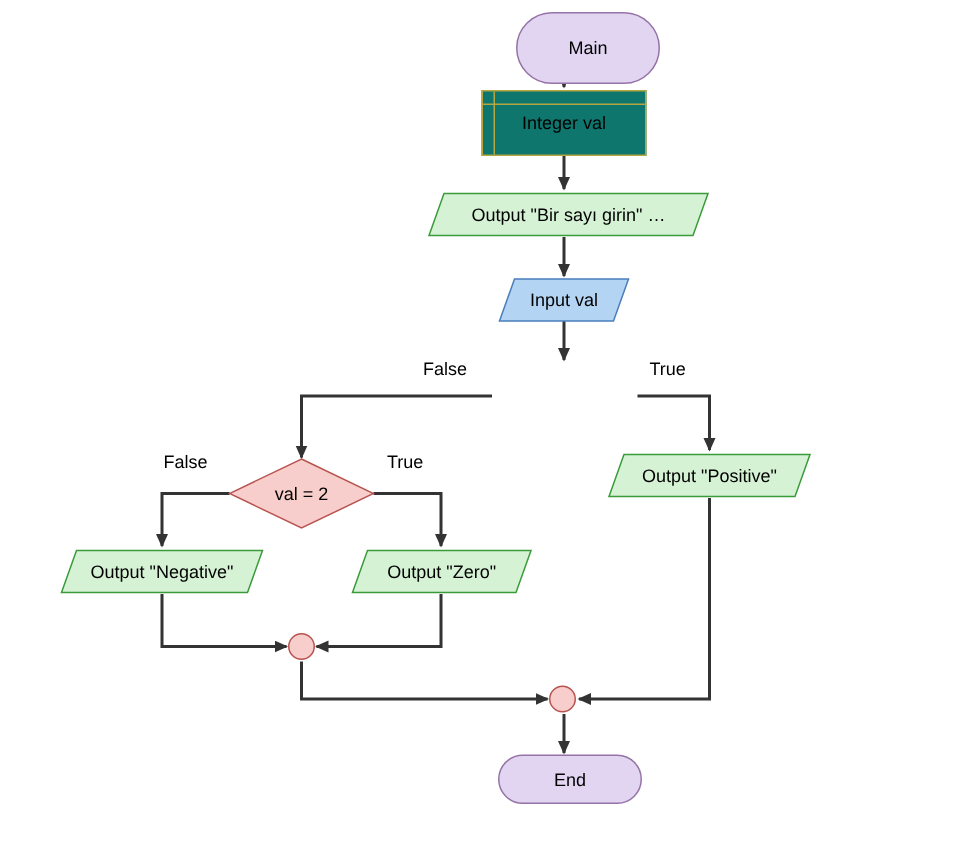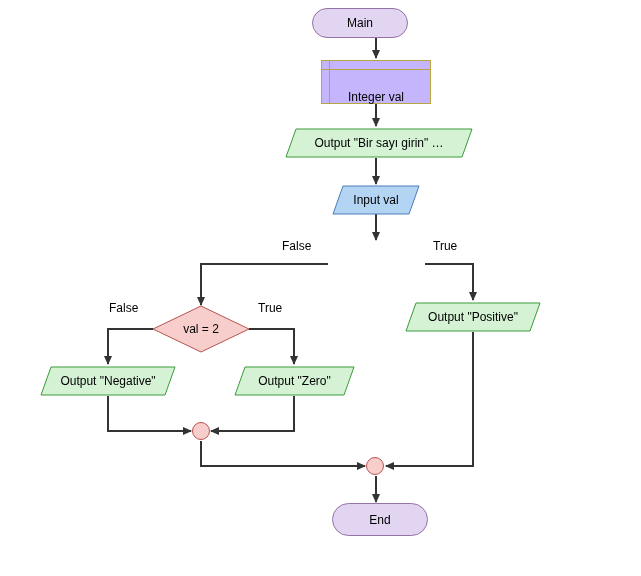--- a/index.html
+++ b/index.html
@@ -46,23 +46,22 @@
 
   
   .terminator {
     background: #e1d5f2;
     border: 1px solid #9673a6;
     border-radius: 999px;
   }
 
   
   .declaration {
-    background: #c4b5fd;
+    background: #0f766e;
     border: 1px solid #b5a642;
-    align-items: flex-end;
   }
   .declaration::before {
     content: "";
     position: absolute;
     left: 7px;
     top: 0;
     bottom: 0;
     width: 1px;
     background: #b5a642;
   }
@@ -142,21 +141,21 @@
       <path d="M294,396 L294,431 L211,431"></path>
 
       <path d="M201,441 L201,466 L365,466"></path>
 
       <path d="M473,332 L473,466 L386,466"></path>
 
       <path d="M376,476 L376,502"></path>
     </g>
   </svg>
 
-  <div class="node terminator" style="left:312px; top:8px; width:96px; height:30px;">
+  <div class="node terminator" style="left:344px; top:8px; width:96px; height:48px;">
     <span class="node-label">Main</span>
   </div>
 
   <div class="node declaration" style="left:321px; top:60px; width:110px; height:44px;">
     <span class="node-label">Integer val</span>
   </div>
 
   <div class="node para" style="left:285px; top:128px; width:188px; height:30px;">
     <svg width="188" height="30">
       <polygon points="11,1 187,1 177,29 1,29" fill="#d5f2d5" stroke="#3a9b3a" stroke-width="1"></polygon>

